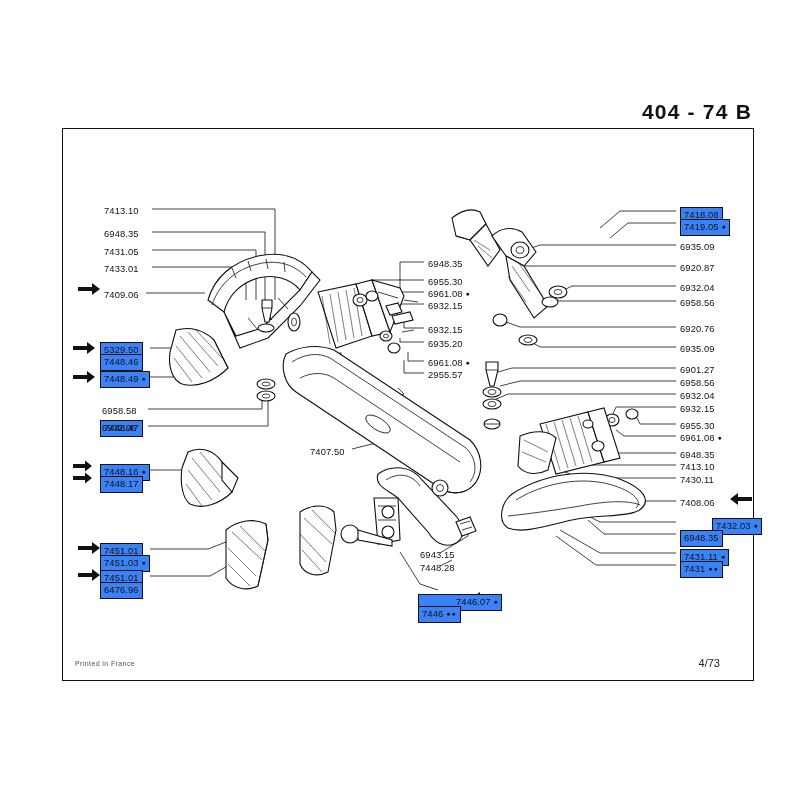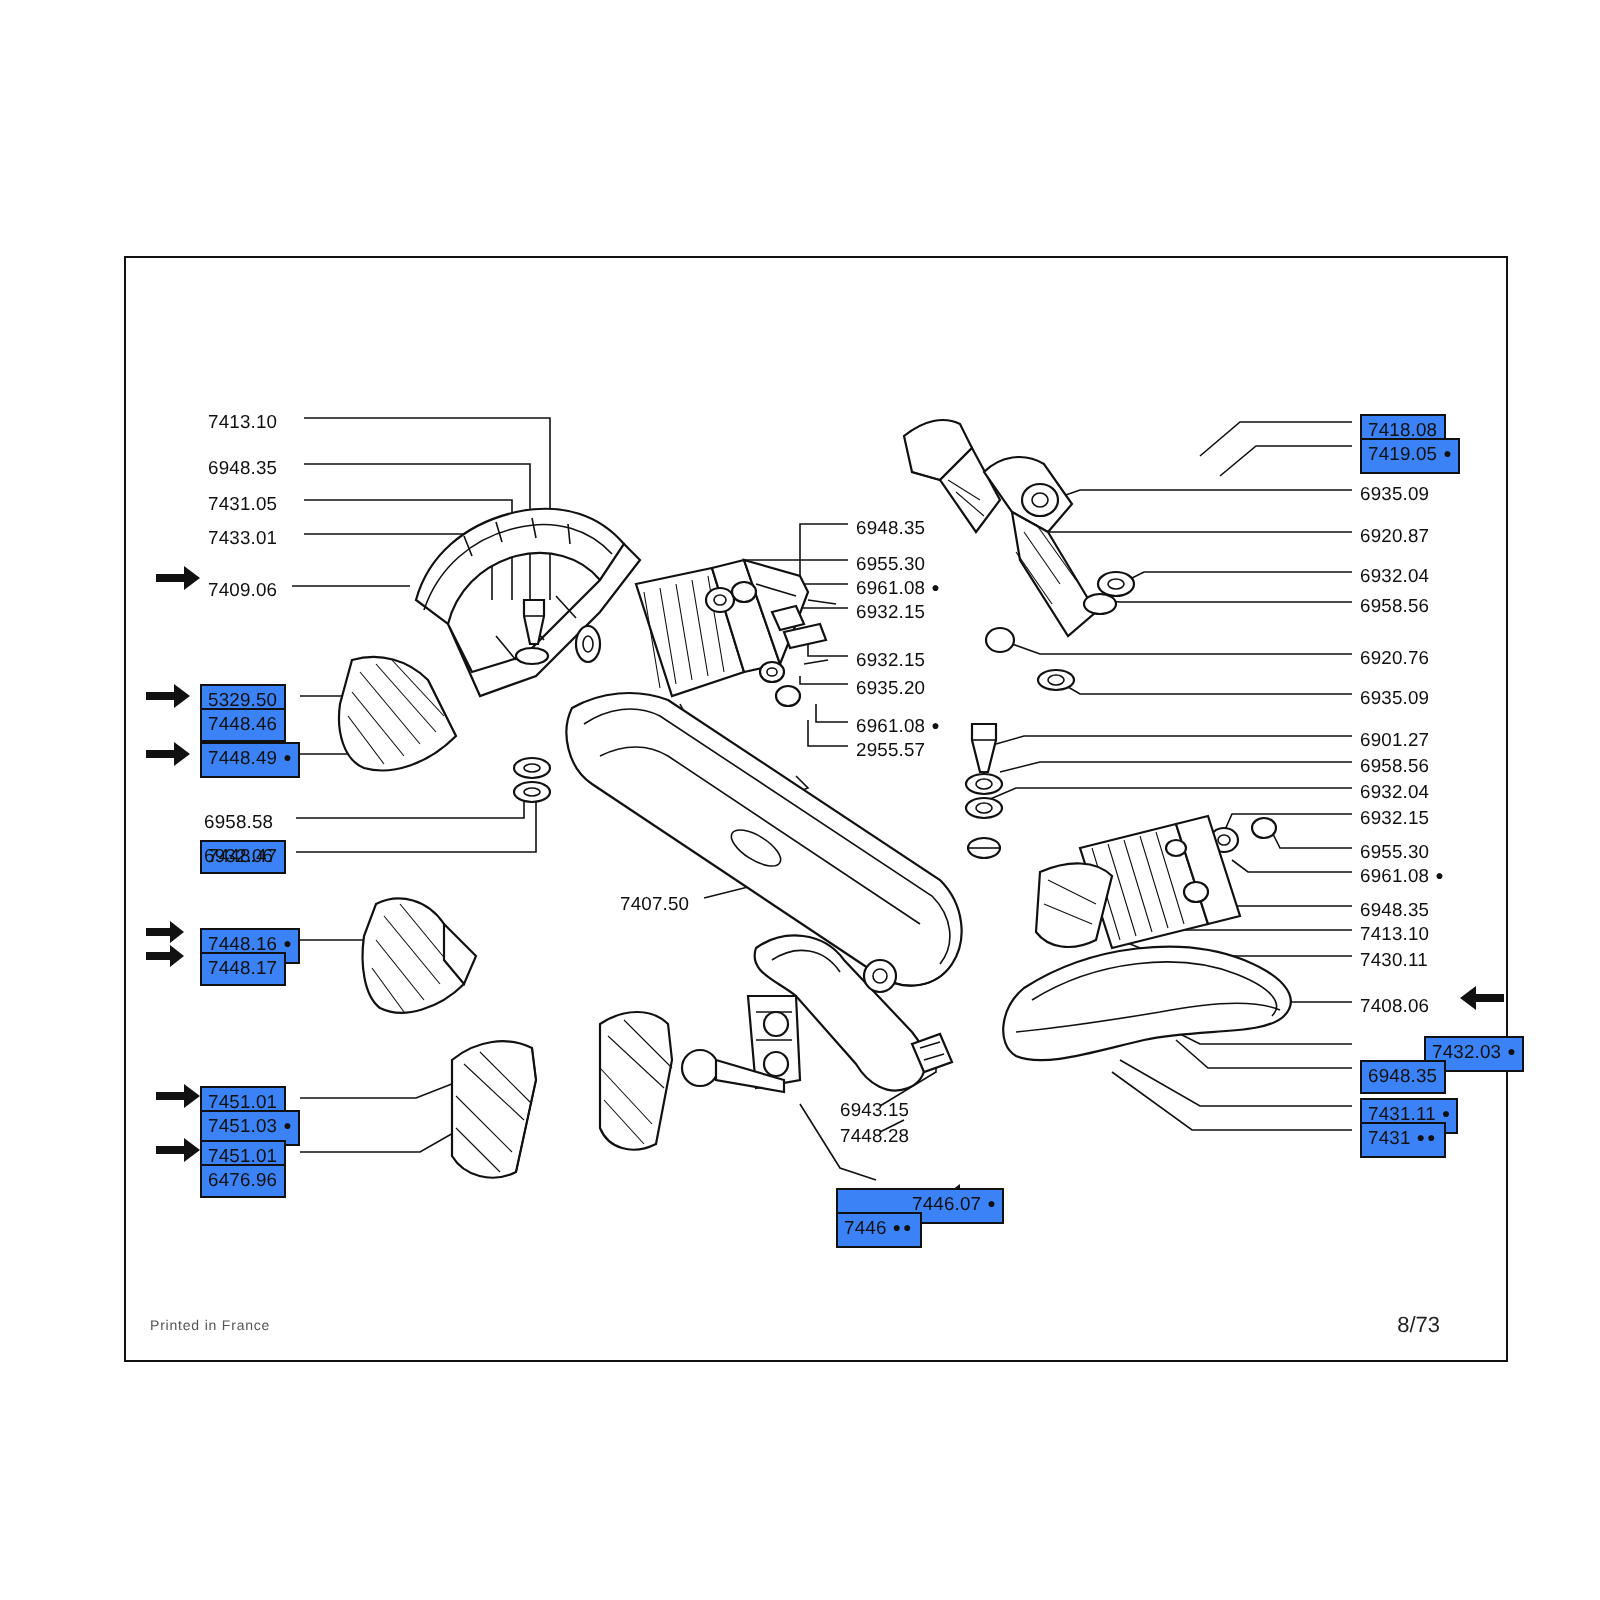--- a/index.html
+++ b/index.html
@@ -92,23 +92,24 @@
   .pt { fill: #111; }
   .part { fill: #ffffff; stroke: #111; stroke-width: 1.1; }
   .partl { fill: none; stroke: #111; stroke-width: 0.8; }
   .hatch { fill: none; stroke: #111; stroke-width: 0.55; }
 </style>
 </head>
 <body>
 
 <div id="page">
 
+  <div class="title">404 - 74  B</div>
   <div class="frame"></div>
   <div class="footer-left">Printed in France</div>
-  <div class="footer-right">8/73</div>
+  <div class="footer-right">4/73</div>
 
   <svg class="art" viewBox="0 0 800 800">
 
     <g class="ln">
       <path d="M152 209 L275 209 L275 300"></path>
       <path d="M152 232 L265 232 L265 300"></path>
       <path d="M152 250 L256 250 L256 300"></path>
       <path d="M152 267 L246 267 L246 300"></path>
       <path d="M146 293 L205 293"></path>
       <path d="M150 348 L182 348"></path>

